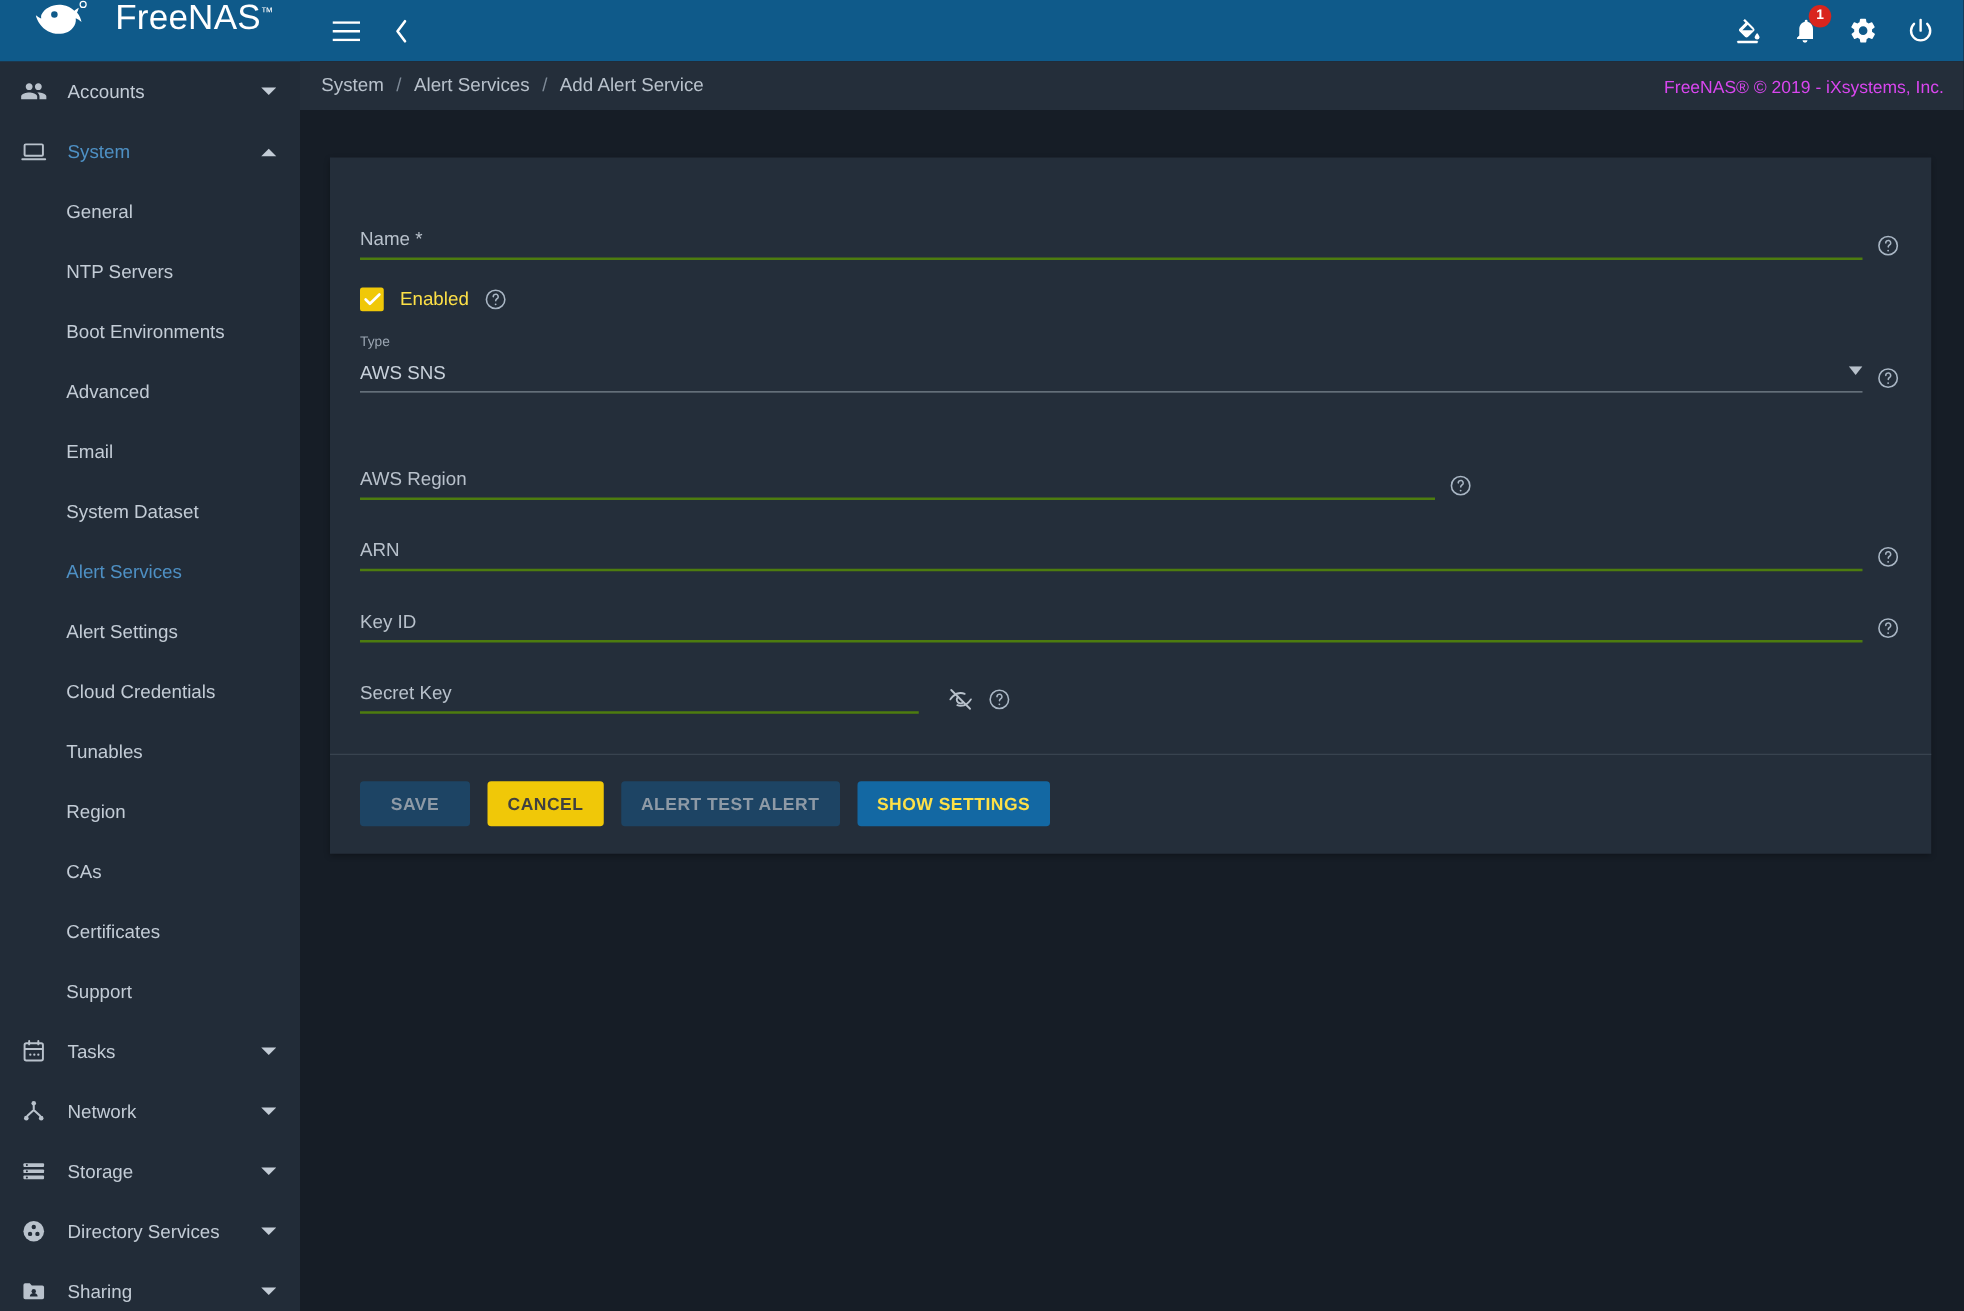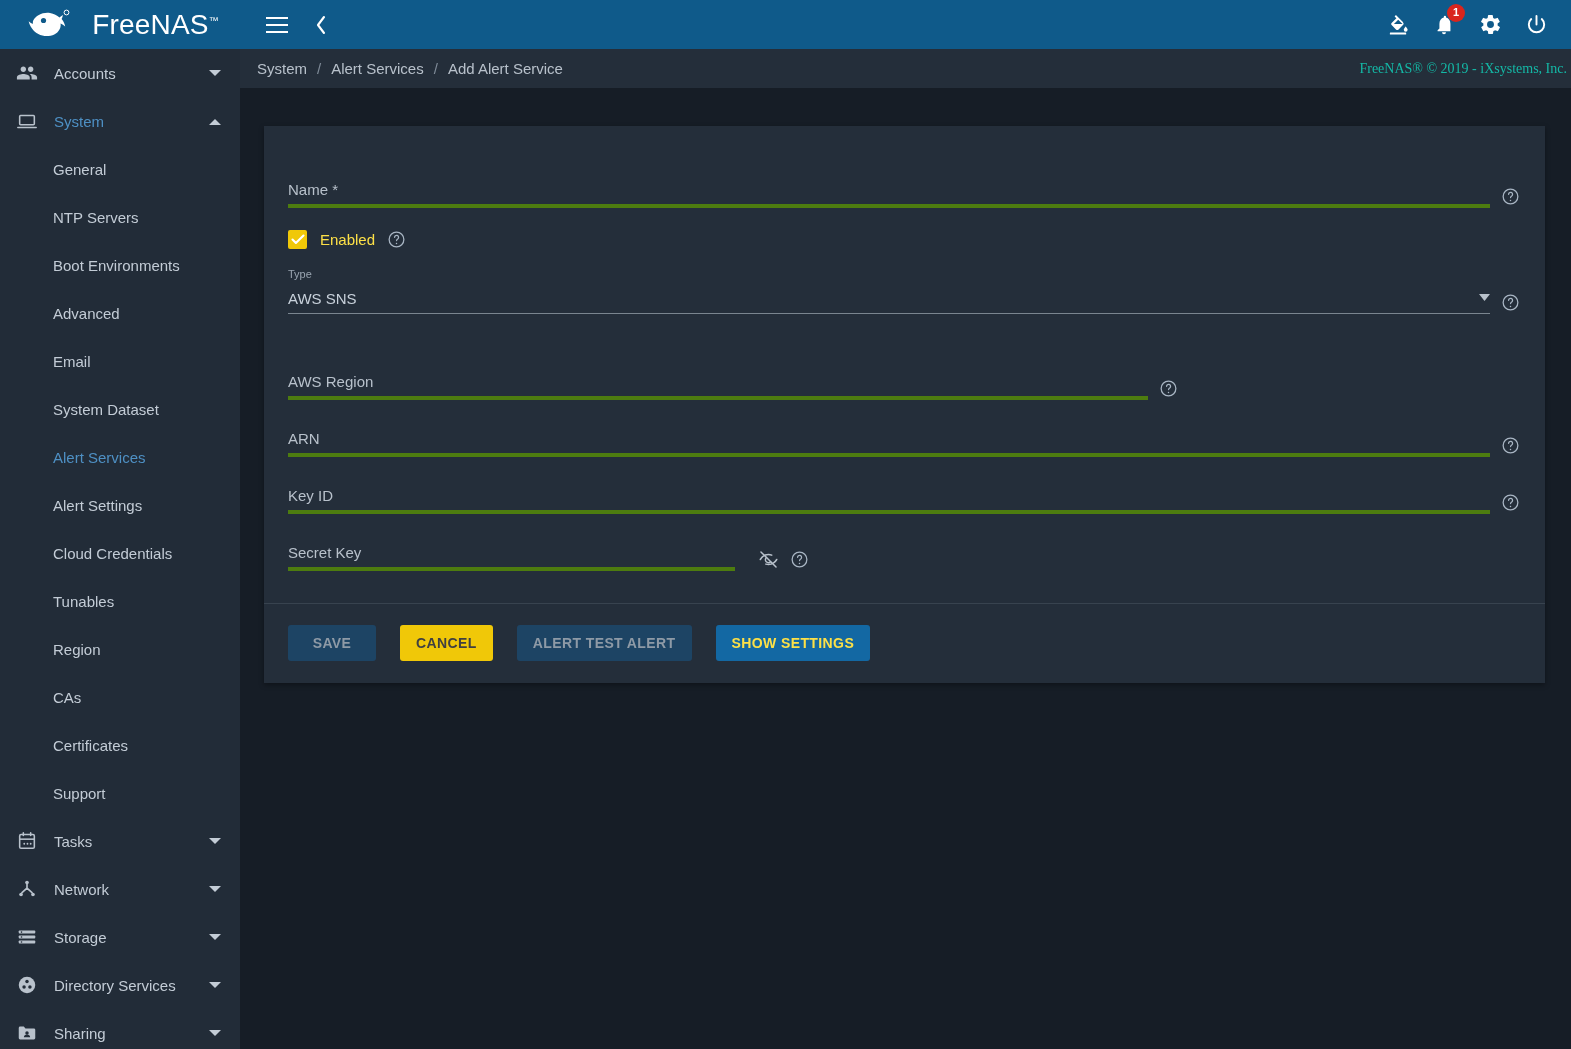--- a/index.html
+++ b/index.html
@@ -19,21 +19,21 @@
   
   .sidebar {
     position: absolute; left: 0; top: 0;
     width: 240px; height: 1049px;
     background: #222c38;
     overflow: hidden;
   }
   .brand {
     height: 49px;
     background: #0f5a8a;
-    display: flex; align-items: center; justify-content: center;
+    display: flex; justify-content: center;
     gap: 21px;
     padding-left: 6px;
   }
   .brand-logo { width: 44px; height: 32px; display: block; flex: 0 0 auto; }
   .brand-text {
     color: #ffffff;
     font-size: 28px;
     font-weight: 300;
     letter-spacing: .2px;
     line-height: 1;
@@ -127,22 +127,22 @@
     position: absolute; left: 240px; top: 49px;
     width: 1331px; height: 39px;
     background: #242e3a;
     display: flex; align-items: center;
   }
   .crumbs { display: flex; align-items: center; padding-left: 17px; gap: 10px; }
   .crumb { font-size: 15px; color: #b8c1cb; cursor: pointer; }
   .crumb.last { cursor: default; }
   .crumb-sep { font-size: 15px; color: #7f8b98; }
   .copyright {
-    margin-left: auto; padding-right: 4px;
-    font-size: 14px; color: #14b8a6; font-family: Liberation Serif, serif;
+    margin-left: auto; padding-right: 16px;
+    font-size: 14px; color: #d946ef;
   }
 
   
   .content {
     position: absolute; left: 240px; top: 88px;
     width: 1331px; height: 961px;
     background: #161d26;
     padding: 38px 24px 0 24px;
   }
   .card {
@@ -152,21 +152,21 @@
   }
   .card-body { padding: 24px 24px 32px 24px; }
 
   .field { position: relative; margin-bottom: 0; }
 
   .row-line {
     display: flex; align-items: flex-end;
   }
   .underline-input {
     position: relative;
-    border-bottom: 4px solid #4d7c0f;
+    border-bottom: 2px solid #4d7c0f;
     padding: 0 0 7px 0;
     height: 30px;
     display: flex; align-items: flex-end;
   }
   .underline-input .ph {
     font-size: 15px;
     color: #b8c1cb;
     line-height: 1;
   }
   .help {
@@ -220,21 +220,21 @@
   .secret-input { width: 447px; }
 
   .eyeoff { width: 21px; height: 21px; margin-left: 23px; margin-bottom: 1px; cursor: pointer; }
   .eyeoff svg { display:block; }
 
   .divider {
     height: 1px; background: #38434f;
     margin: 0;
   }
   .actions {
-    display: flex; align-items: center; gap: 24px;
+    display: flex; align-items: center; gap: 14px;
     padding: 21px 24px 22px 24px;
   }
   .btn {
     height: 36px;
     min-width: 88px;
     padding: 0 16px;
     border: none;
     border-radius: 3px;
     font-family: "Liberation Sans", sans-serif;
     font-size: 14px;

